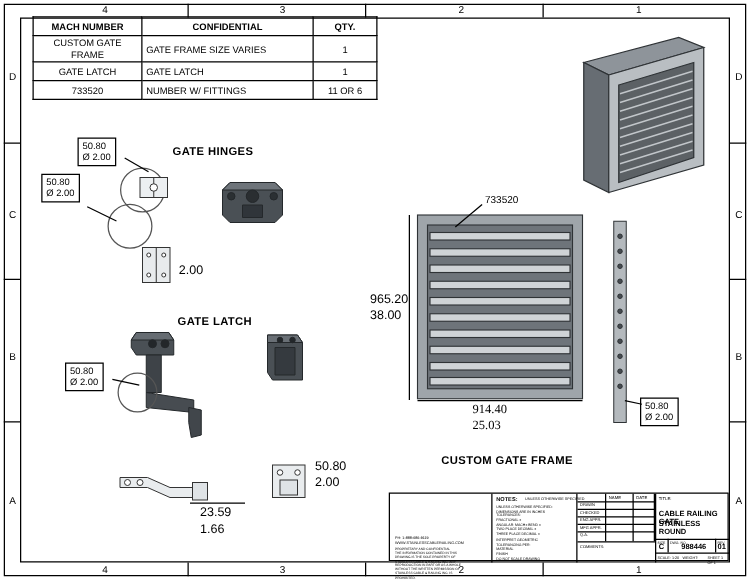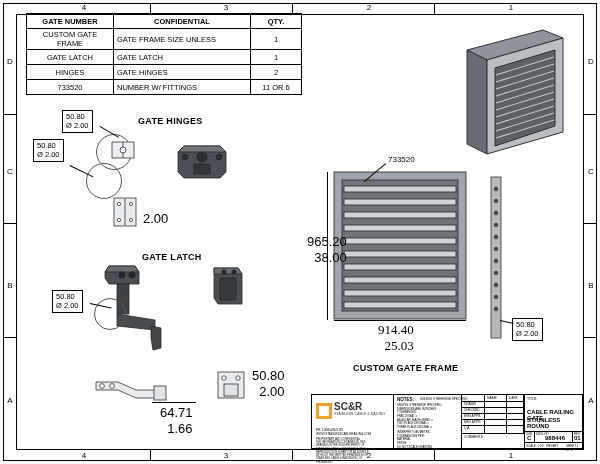--- a/index.html
+++ b/index.html
@@ -20,21 +20,21 @@
   .bom td,.bom th{border:1px solid #000;padding:1px 3px;height:12px;color:#000;}
   .bom th{font-weight:bold;text-align:center;}
   .c-pn{width:80px;text-align:center;}
   .c-desc{width:130px;text-align:left;padding-left:4px;}
   .c-qty{width:44px;text-align:center;}
 
   
   .ttl{position:absolute;font-size:9px;font-weight:bold;color:#000;letter-spacing:.3px;}
   .cap{position:absolute;font-size:8px;color:#000;}
   .dimbox{position:absolute;font-size:7.5px;color:#000;border:1px solid #000;background:#fff;padding:1px 3px;line-height:1.25;}
-  .dimplain{position:absolute;font-size:13px;color:#000;line-height:1.25;text-align:right;}
+  .dimplain{position:absolute;font-size:10px;color:#000;line-height:1.25;text-align:left;}
   .lead{position:absolute;background:#000;height:1px;transform-origin:0 0;}
   .circ{position:absolute;border:1px solid #555;border-radius:50%;background:transparent;}
 
   
   .tb{position:absolute;left:311px;top:394px;width:272px;height:55px;border:1px solid #000;box-sizing:border-box;background:#fff;}
   .tb .cell{position:absolute;box-sizing:border-box;border-right:1px solid #000;}
   .tb-txt{position:absolute;font-size:4px;color:#000;line-height:1.3;}
   .tb-name{position:absolute;font-size:7px;font-weight:bold;color:#000;}
   .tb-small{position:absolute;font-size:4.5px;color:#000;}
   .logo{position:absolute;left:4px;top:6px;width:74px;height:26px;}
@@ -81,38 +81,33 @@
   <div class="tickh" style="left:3px;top:114px;width:13px;"></div>
   <div class="tickh" style="left:3px;top:223px;width:13px;"></div>
   <div class="tickh" style="left:3px;top:337px;width:13px;"></div>
   <div class="tickh" style="left:584px;top:114px;width:13px;"></div>
   <div class="tickh" style="left:584px;top:223px;width:13px;"></div>
   <div class="tickh" style="left:584px;top:337px;width:13px;"></div>
 
   <table class="bom">
     <tbody>
         <tr>
-      <th class="c-pn">GATE NUMBER</th>
+      <th class="c-pn">MACH NUMBER</th>
       <th class="c-desc">CONFIDENTIAL</th>
       <th class="c-qty">QTY.</th>
     </tr>
     <tr>
       <td class="c-pn">CUSTOM GATE FRAME</td>
-      <td class="c-desc">GATE FRAME SIZE UNLESS</td>
+      <td class="c-desc">GATE FRAME SIZE VARIES</td>
       <td class="c-qty">1</td>
     </tr>
     <tr>
       <td class="c-pn">GATE LATCH</td>
       <td class="c-desc">GATE LATCH</td>
       <td class="c-qty">1</td>
-    </tr>
-    <tr>
-      <td class="c-pn">HINGES</td>
-      <td class="c-desc">GATE HINGES</td>
-      <td class="c-qty">2</td>
     </tr>
     <tr>
       <td class="c-pn">733520</td>
       <td class="c-desc">NUMBER W/ FITTINGS</td>
       <td class="c-qty">11 OR 6</td>
     </tr>
   </tbody>
     </table>
 
   <svg style="position:absolute;left:455px;top:22px;" width="120" height="140" viewBox="0 0 120 140">
@@ -231,21 +226,21 @@
       <rect x="12" y="16" width="14" height="12" fill="#dfe3e6"></rect>
     </g>
   </svg>
 
   <div class="dimplain" style="left:252px;top:368px;">
     <span>50.80</span><br>
     <span>2.00</span>
   </div>
 
   <div class="dimplain" style="left:160px;top:405px;">
-    <span>64.71</span><br>
+    <span>23.59</span><br>
     <span>1.66</span>
   </div>
   <div class="tickh" style="left:152px;top:402px;width:44px;"></div>
 
   <svg style="position:absolute;left:330px;top:168px;" width="140" height="155" viewBox="0 0 140 155">
     <g stroke="#2f3336" stroke-width="0.9">
       <rect x="4" y="4" width="132" height="147" fill="#9fa5aa"></rect>
       <rect x="12" y="12" width="116" height="131" fill="#6e747a"></rect>
       <g fill="#cfd3d6">
         <rect x="14" y="18" width="112" height="6"></rect>
@@ -258,21 +253,21 @@
         <rect x="14" y="109" width="112" height="6"></rect>
         <rect x="14" y="122" width="112" height="6"></rect>
         <rect x="14" y="134" width="112" height="6"></rect>
       </g>
     </g>
   </svg>
 
   <div class="cap" style="left:388px;top:155px;">733520</div>
   <div class="lead" style="left:386px;top:164px;width:28px;transform:rotate(140deg);"></div>
 
-  <div class="dimplain" style="left:307px;top:234px;">
+  <div class="dimplain" style="left:296px;top:234px;">
     <span>965.20</span><br>
     <span>38.00</span>
   </div>
   <div class="tickv" style="left:327px;top:172px;height:148px;"></div>
 
   <div class="dimplain" style="left:378px;top:322px;font-family:Liberation Serif, serif;">
     <span>914.40</span><br>
     <span>25.03</span>
   </div>
   <div class="tickh" style="left:334px;top:320px;width:132px;"></div>
@@ -303,25 +298,20 @@
     <span>Ø 2.00</span>
   </div>
   <div class="lead" style="left:500px;top:320px;width:14px;transform:rotate(12deg);"></div>
 
   <div class="tb">
 
     <div class="cell" style="left:0;top:0;width:82px;height:55px;"></div>
     <div class="cell" style="left:82px;top:0;width:68px;height:55px;"></div>
     <div class="cell" style="left:150px;top:0;width:62px;height:38px;"></div>
 
-    <div class="logo">
-      <div class="logo-mark"></div>
-      <div class="logo-txt">SC&amp;R</div>
-      <div class="logo-sub">STAINLESS CABLE &amp; RAILING</div>
-    </div>
     <div class="tb-txt" style="left:4px;top:34px;width:76px;white-space:pre-line;font-size:3px;">PH: 1-888-686-9119   WWW.STAINLESSCABLERAILING.COM</div>
     <div class="tb-txt" style="left:4px;top:43px;width:76px;white-space:pre-line;font-size:2.6px;line-height:1.25;">PROPRIETARY AND CONFIDENTIAL
 THE INFORMATION CONTAINED IN THIS
 DRAWING IS THE SOLE PROPERTY OF
 STAINLESS CABLE &amp; RAILING INC. ANY
 REPRODUCTION IN PART OR AS A WHOLE
 WITHOUT THE WRITTEN PERMISSION OF
 STAINLESS CABLE &amp; RAILING INC. IS
 PROHIBITED.</div>
 

